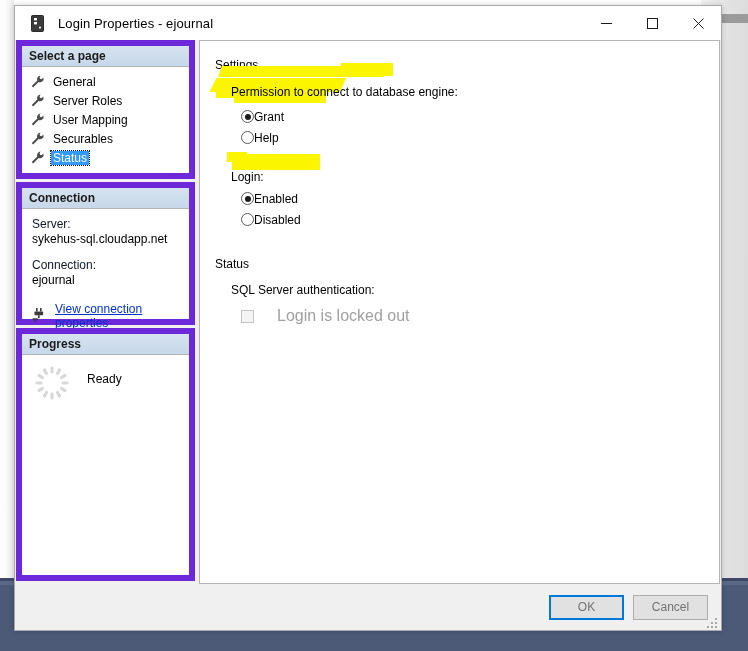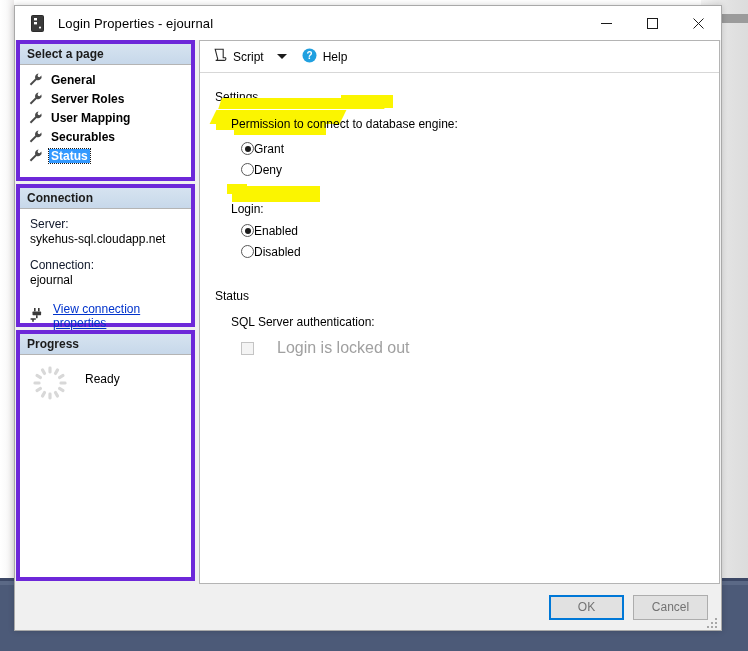--- a/index.html
+++ b/index.html
@@ -150,33 +150,33 @@
   
   .left-col {
     width: 179px;
     margin: 0px 0 0 1px;
     display: flex;
     flex-direction: column;
     flex: none;
   }
   .panel {
     background: #ffffff;
-    border: 4px solid #6d28d9;
+    border: 6px solid #6d28d9;
     box-sizing: border-box;
     margin-bottom: 3px;
   }
   .panel-head {
     background: linear-gradient(to bottom, #d6e3f0 0%, #c7d8ea 100%);
     font-weight: bold;
     font-size: 12px;
     color: #1b1b1b;
     padding: 3px 0 3px 7px;
     border-bottom: 1px solid #b4b4b4;
   }
-  .panel-body { padding: 5px 0 12px 0; font-weight: bold; }
+  .panel-body { padding: 5px 0 6px 0; }
 
   .page-item {
     display: flex;
     align-items: center;
     padding: 1px 0 1px 9px;
     height: 17px;
   }
   .wrench { width: 14px; height: 13px; flex: none; }
   .page-label {
     margin-left: 6px;
@@ -518,41 +518,20 @@
             </svg>
           </span>
           <span class="progress-text">Ready</span>
         </div>
       </div>
 
     </div>
 
     <div class="right-col">
 
-      <div class="toolbar">
-        <div class="tb-btn">
-          <span>
-            <svg width="14" height="14" viewBox="0 0 14 14">
-              <path d="M2.2 1.2 h8 v8.6 h2.4 a1.7 1.7 0 0 1 -1.7 2.6 h-8.2 a1.7 1.7 0 0 0 1.7 -2.6 z" fill="none" stroke="#2b2b2b" stroke-width="1.1"></path>
-            </svg>
-          </span>
-          <span class="tb-label">Script</span>
-        </div>
-        <div class="tb-caret"></div>
-        <div class="tb-sep"></div>
-        <div class="tb-btn">
-          <span>
-            <svg width="15" height="15" viewBox="0 0 15 15">
-              <circle cx="7.5" cy="7.5" r="7" fill="#20a0e0"></circle>
-              <text x="7.5" y="11.3" font-family="Liberation Sans, sans-serif" font-size="10" font-weight="bold" fill="#ffffff" text-anchor="middle">?</text>
-            </svg>
-          </span>
-          <span class="tb-label">Help</span>
-        </div>
-      </div>
 
       <div class="content">
 
         <div class="hl" style="left:20px; top:25px; width:166px; height:11px; transform:skewX(-18deg);"></div>
         <div class="hl" style="left:141px; top:22px; width:52px; height:13px;"></div>
         <div class="hl" style="left:13px; top:37px; width:130px; height:14px; transform:skewX(-26deg);"></div>
         <div class="hl" style="left:34px; top:45px; width:92px; height:17px;"></div>
         <div class="hl" style="left:16px; top:44px; width:40px; height:13px;"></div>
         <div class="hl" style="left:32px; top:113px; width:88px; height:16px;"></div>
         <div class="hl" style="left:27px; top:111px; width:20px; height:10px;"></div>
@@ -560,21 +539,21 @@
         <div class="section-title">Settings</div>
 
         <div class="field-label" style="position:relative; z-index:2;">Permission to connect to database engine:</div>
 
         <div class="radio-row">
           <span class="radio checked"></span>
           <span class="radio-label">Grant</span>
         </div>
         <div class="radio-row">
           <span class="radio"></span>
-          <span class="radio-label">Deny</span>
+          <span class="radio-label">Help</span>
         </div>
 
         <div class="gap-md"></div>
 
         <div class="field-label" style="position:relative; z-index:2; margin-bottom:4px;">Login:</div>
 
         <div class="radio-row">
           <span class="radio checked"></span>
           <span class="radio-label">Enabled</span>
         </div>

